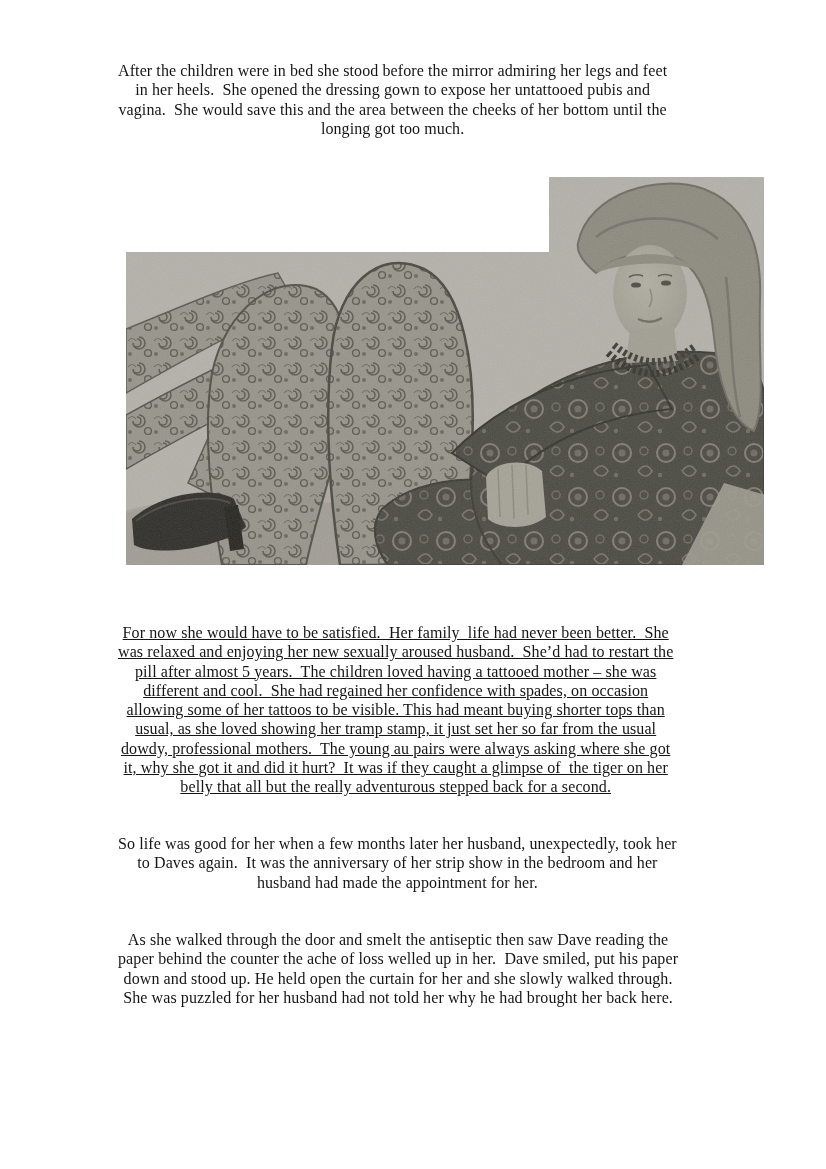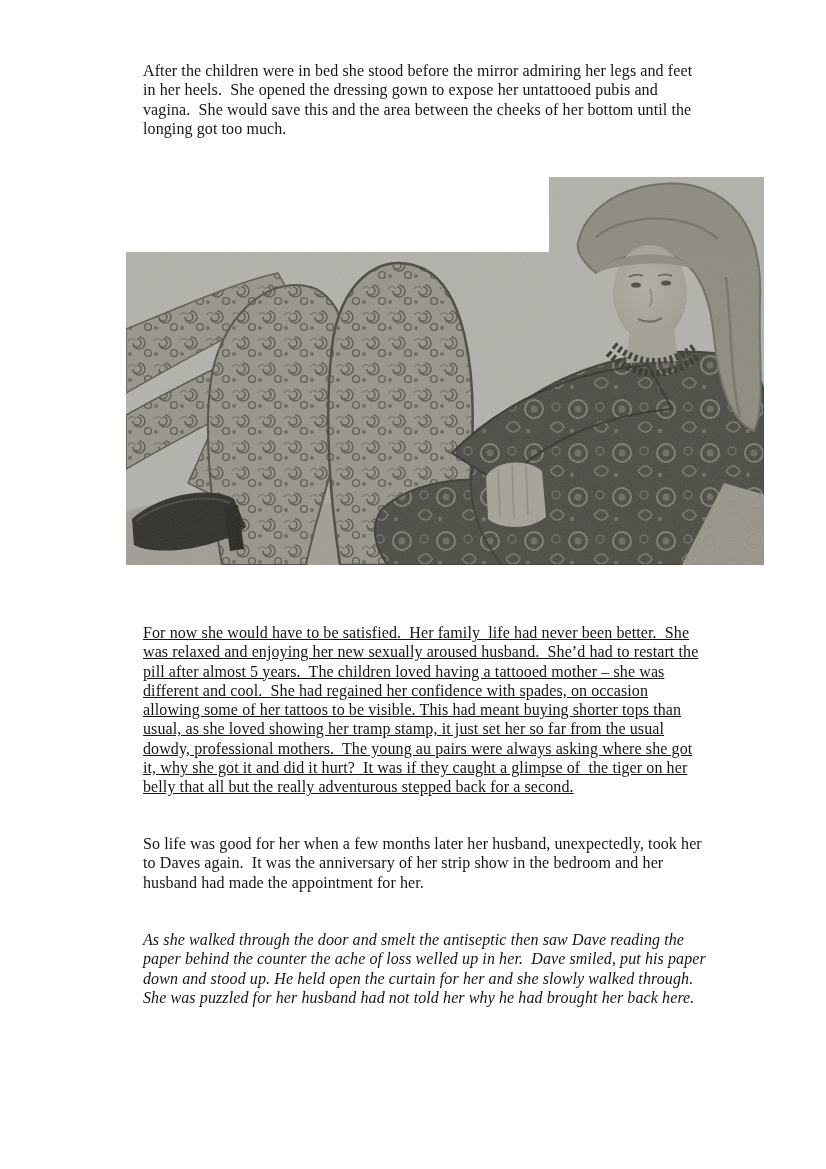--- a/index.html
+++ b/index.html
@@ -5,31 +5,32 @@
   html, body { margin: 0; padding: 0; }
   body {
     width: 826px; height: 1169px;
     background: #ffffff;
     position: relative;
     font-family: "Liberation Serif", serif;
     overflow: hidden;
   }
   .para {
     position: absolute;
-    left: 143px;
+    left: 118px;
     font-size: 16px;
     line-height: 19.3px;
     color: #151515;
     white-space: pre;               
     letter-spacing: 0.1px;
+    text-align: center;
   }
   #para-1 { top: 61px; }
   #para-2 { top: 623px; text-decoration: underline; }
   #para-3 { top: 834px; }
-  #para-4 { top: 930px; font-style: italic; }
+  #para-4 { top: 930px; }
 
   .photo-wrap {
     position: absolute;
     left: 126px; top: 177px;
     width: 638px; height: 388px;
   }
   .photo-wrap svg { display: block; }
 </style>
 </head>
 <body>

